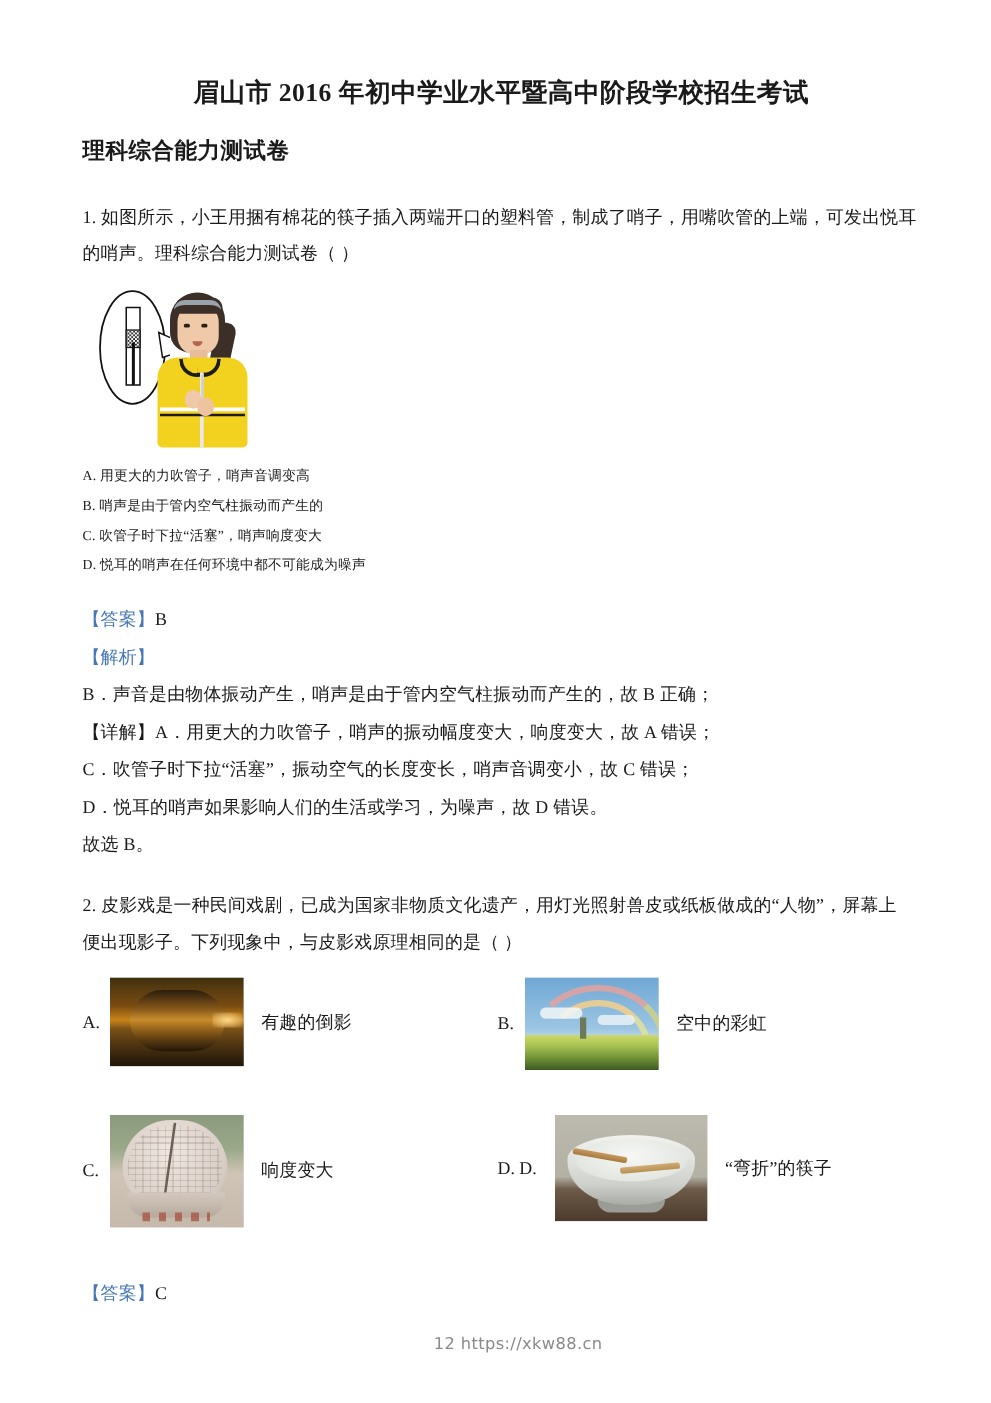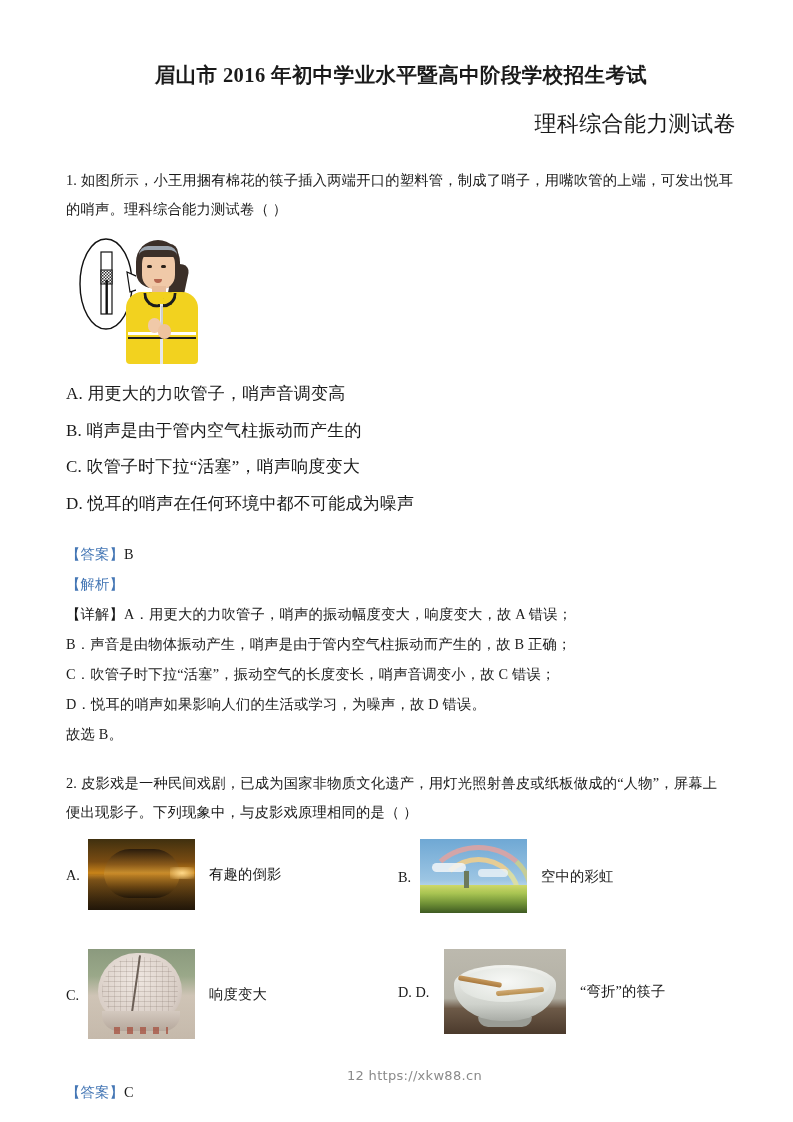--- a/index.html
+++ b/index.html
@@ -33,39 +33,39 @@
   .title-main {
     text-align: center;
     font-size: 20.5px;
     font-weight: bold;
     letter-spacing: 0.4px;
     line-height: 1.5;
     margin: 0 0 4px 0;
     font-family: "Liberation Serif", "DejaVu Serif", serif;
   }
   .title-sub {
-    text-align: right;
-    font-size: 22px;
-    font-weight: normal;
+    text-align: left;
+    font-size: 18px;
+    font-weight: bold;
     letter-spacing: 0.4px;
     line-height: 1.5;
     margin: 16px 0 0 0;
     font-family: "Liberation Serif", "DejaVu Serif", serif;
   }
 
   
   .qtext {
     font-size: 14.3px;
     line-height: 2.05;
     text-align: justify;
     margin: 0;
     letter-spacing: 0.2px;
   }
   .opt-line {
-    font-size: 17px;
+    font-size: 11px;
     line-height: 2.15;
     margin: 0;
     letter-spacing: 0.2px;
   }
   .exp-line {
     font-size: 14.3px;
     line-height: 2.1;
     margin: 0;
     letter-spacing: 0.2px;
   }
@@ -462,22 +462,22 @@
       <div class="opts-block">
         <div class="opt-line">A. 用更大的力吹管子，哨声音调变高</div>
         <div class="opt-line">B. 哨声是由于管内空气柱振动而产生的</div>
         <div class="opt-line">C. 吹管子时下拉“活塞”，哨声响度变大</div>
         <div class="opt-line">D. 悦耳的哨声在任何环境中都不可能成为噪声</div>
       </div>
 
       <div class="ans-block">
         <div class="exp-line"><span class="marker">【答案】</span><span class="blk">B</span></div>
         <div class="exp-line"><span class="marker">【解析】</span></div>
+        <div class="exp-line">B．声音是由物体振动产生，哨声是由于管内空气柱振动而产生的，故 B 正确；</div>
         <div class="exp-line">【详解】A．用更大的力吹管子，哨声的振动幅度变大，响度变大，故 A 错误；</div>
-        <div class="exp-line">B．声音是由物体振动产生，哨声是由于管内空气柱振动而产生的，故 B 正确；</div>
         <div class="exp-line">C．吹管子时下拉“活塞”，振动空气的长度变长，哨声音调变小，故 C 错误；</div>
         <div class="exp-line">D．悦耳的哨声如果影响人们的生活或学习，为噪声，故 D 错误。</div>
         <div class="exp-line">故选 B。</div>
       </div>
     </div>
 
     <div class="q2-block">
       <div class="qtext">2. 皮影戏是一种民间戏剧，已成为国家非物质文化遗产，用灯光照射兽皮或纸板做成的“人物”，屏幕上</div>
       <div class="qtext">便出现影子。下列现象中，与皮影戏原理相同的是（      ）</div>
 

